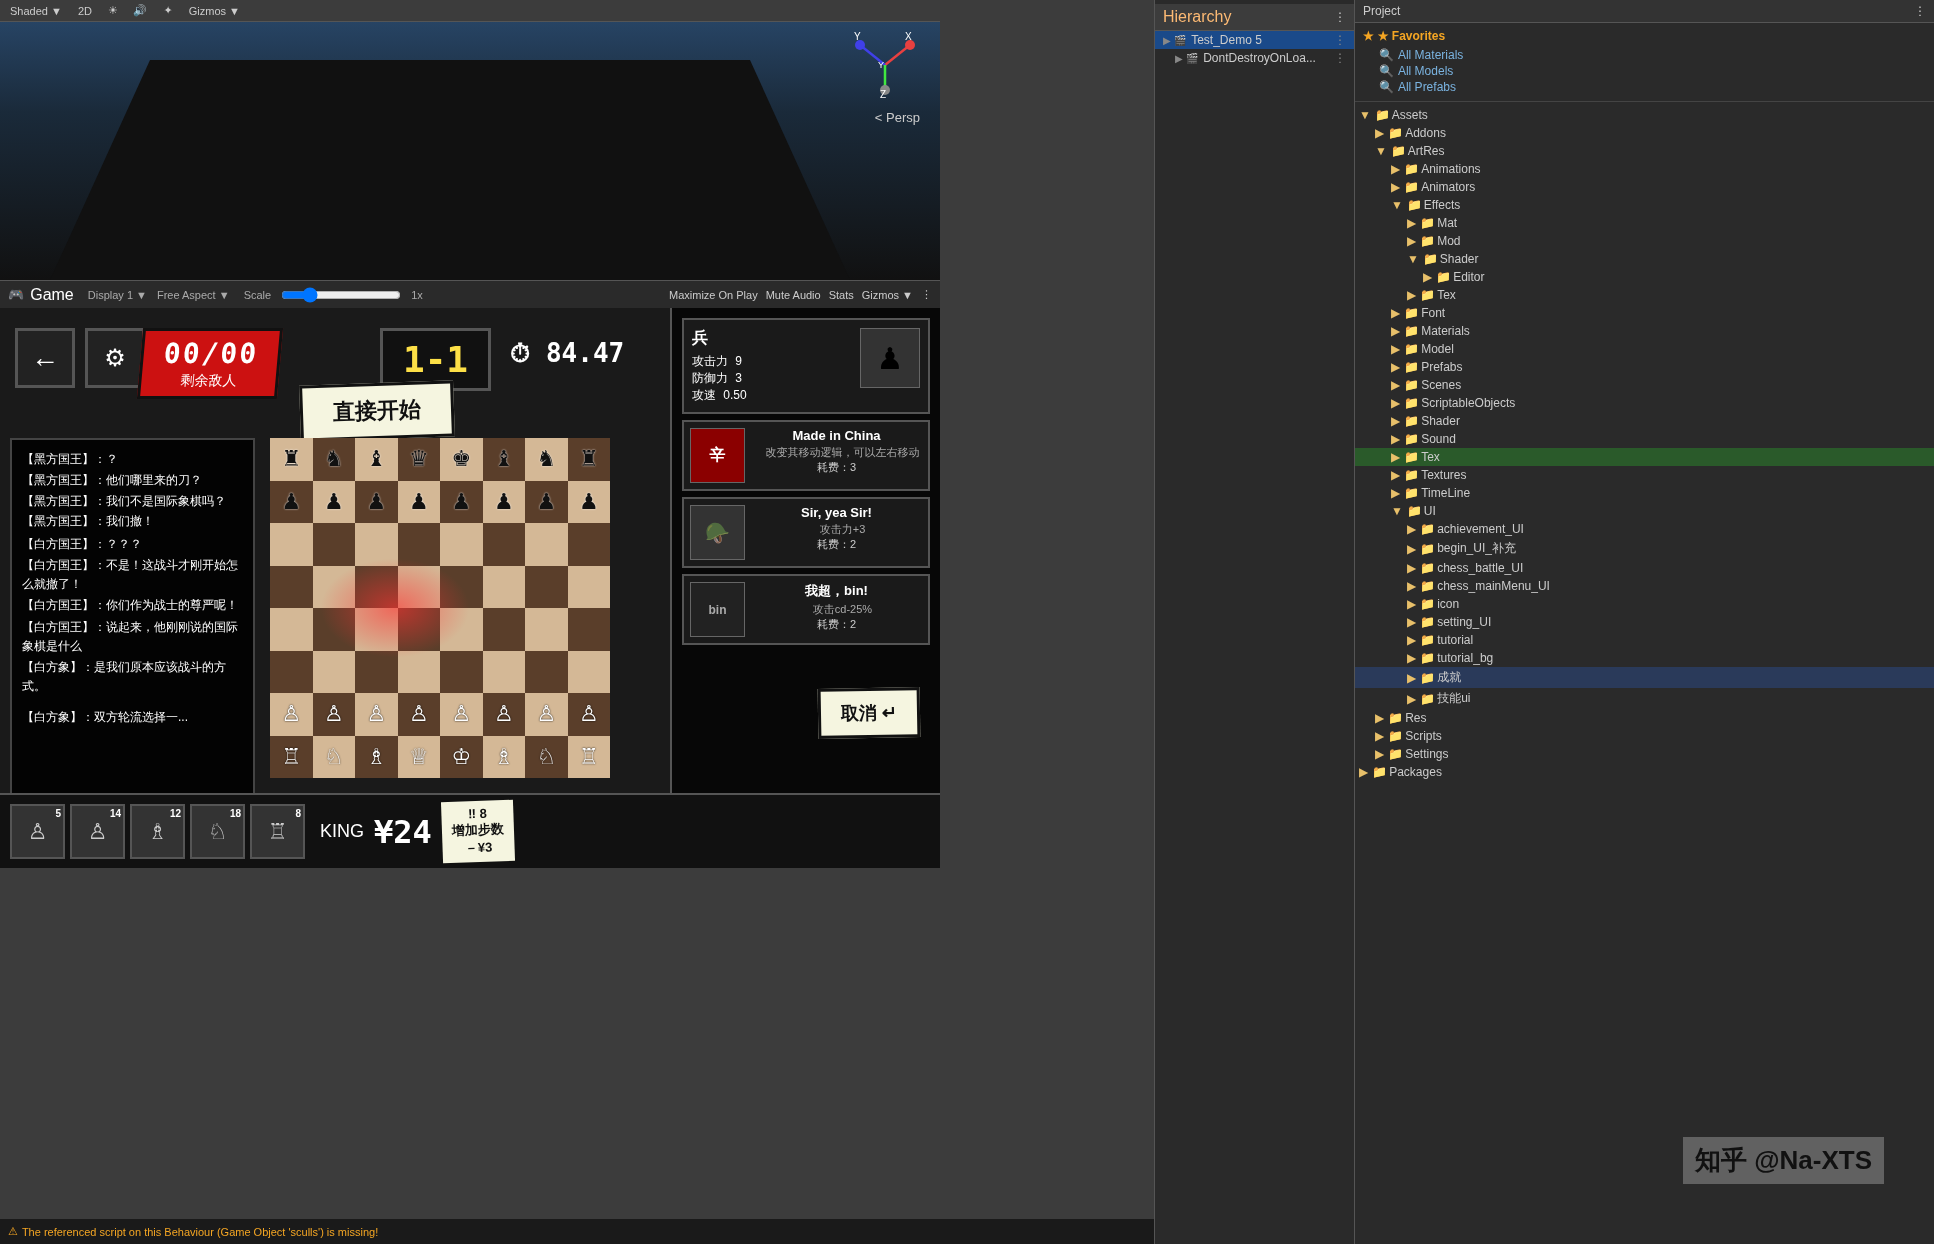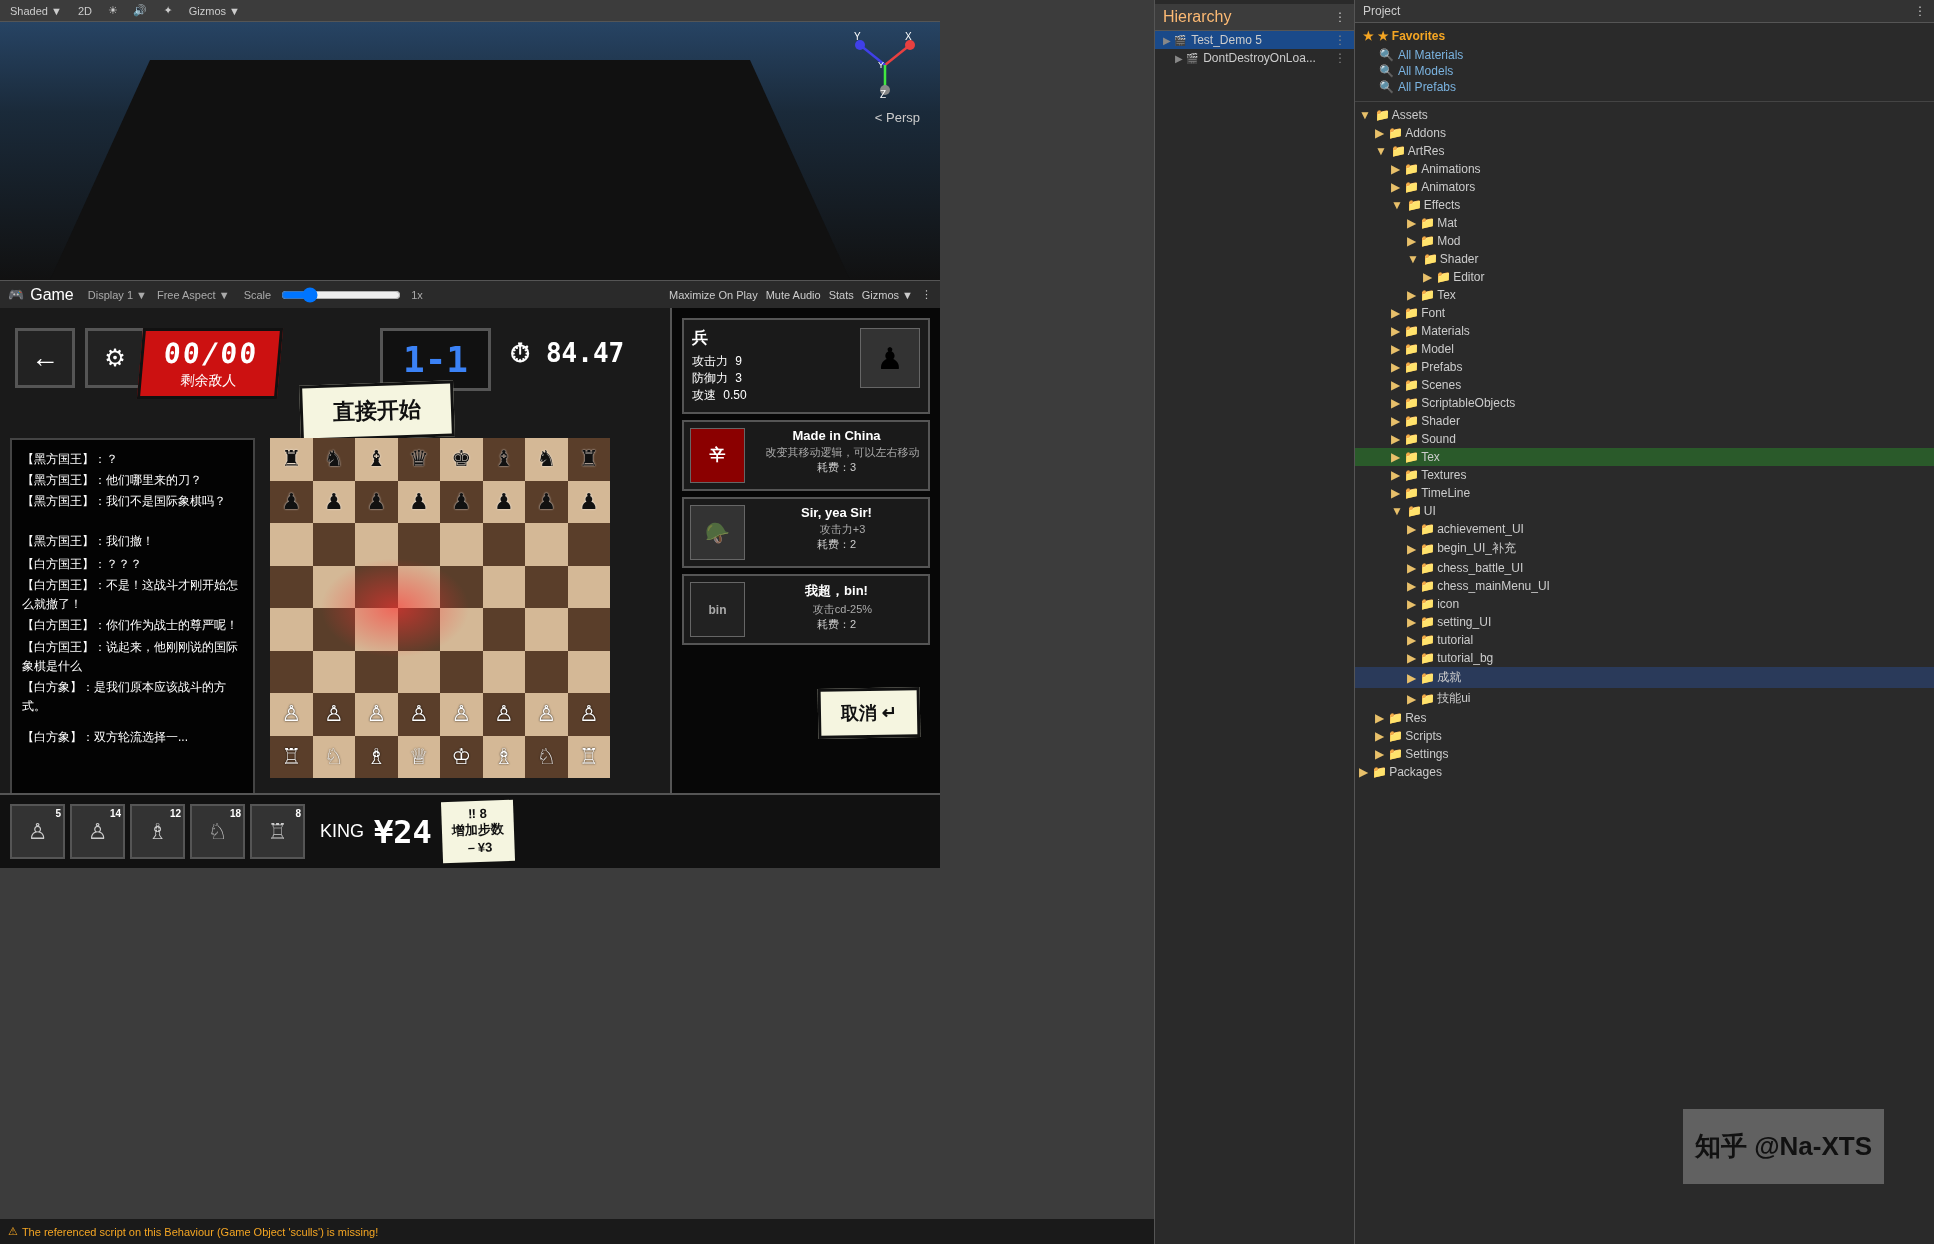--- a/index.html
+++ b/index.html
@@ -109,21 +109,21 @@
     
     .level-box {
       position: absolute;
       top: 20px; left: 380px;
       background: #111;
       border: 3px solid #555;
       padding: 8px 20px;
       text-align: center;
     }
     .level-text {
-      color: #3b82f6;
+      color: #fde047;
       font-size: 36px;
       font-weight: bold;
       font-family: monospace;
     }
 
     
     .timer-box {
       position: absolute;
       top: 30px; left: 510px;
       color: white;
@@ -538,21 +538,21 @@
       <span>84.47</span>
     </div>
 
     <div class="start-btn">
       <div class="start-btn-text">直接开始</div>
     </div>
 
     <div class="dialogue-box">
       <div style="margin-bottom:2px;">【黑方国王】：？</div>
       <div style="margin-bottom:2px;">【黑方国王】：他们哪里来的刀？</div>
-      <div style="margin-bottom:20px;">【黑方国王】：我们不是国际象棋吗？</div>
+      <div style="margin-bottom:0;">【黑方国王】：我们不是国际象棋吗？</div>
       <div style="margin-bottom:2px;">【黑方国王】：我们撤！</div>
       <div style="margin-bottom:4px;"></div>
       <div style="margin-bottom:2px;">【白方国王】：？？？</div>
       <div style="margin-bottom:2px;">【白方国王】：不是！这战斗才刚开始怎么就撤了！</div>
       <div style="margin-bottom:2px;">【白方国王】：你们作为战士的尊严呢！</div>
       <div style="margin-bottom:2px;">【白方国王】：说起来，他刚刚说的国际象棋是什么</div>
       <div style="margin-bottom:12px;">【白方象】：是我们原本应该战斗的方式。</div>
       <div style="margin-bottom:2px;">【白方象】：双方轮流选择一...</div>
     </div>
 
@@ -1001,13 +1001,13 @@
       <div class="tree-item" style="padding-left:4px;">
         <span class="folder-icon">▶</span>
         <span style="color:#e8c06a;">📁</span>
         <span>Packages</span>
       </div>
 
     </div>
   </div>
 </div>
 
-<div class="watermark" style="position:absolute; bottom:60px; right:50px; background:rgba(180,180,180,0.4); color:#111; font-size:26px; font-weight:bold; padding:20px 12px;">知乎 @Na-XTS</div>
+<div class="watermark" style="position:absolute; bottom:60px; right:50px; background:rgba(180,180,180,0.4); color:#111; font-size:26px; font-weight:bold; padding:6px 12px;">知乎 @Na-XTS</div>
 
 </body></html>

